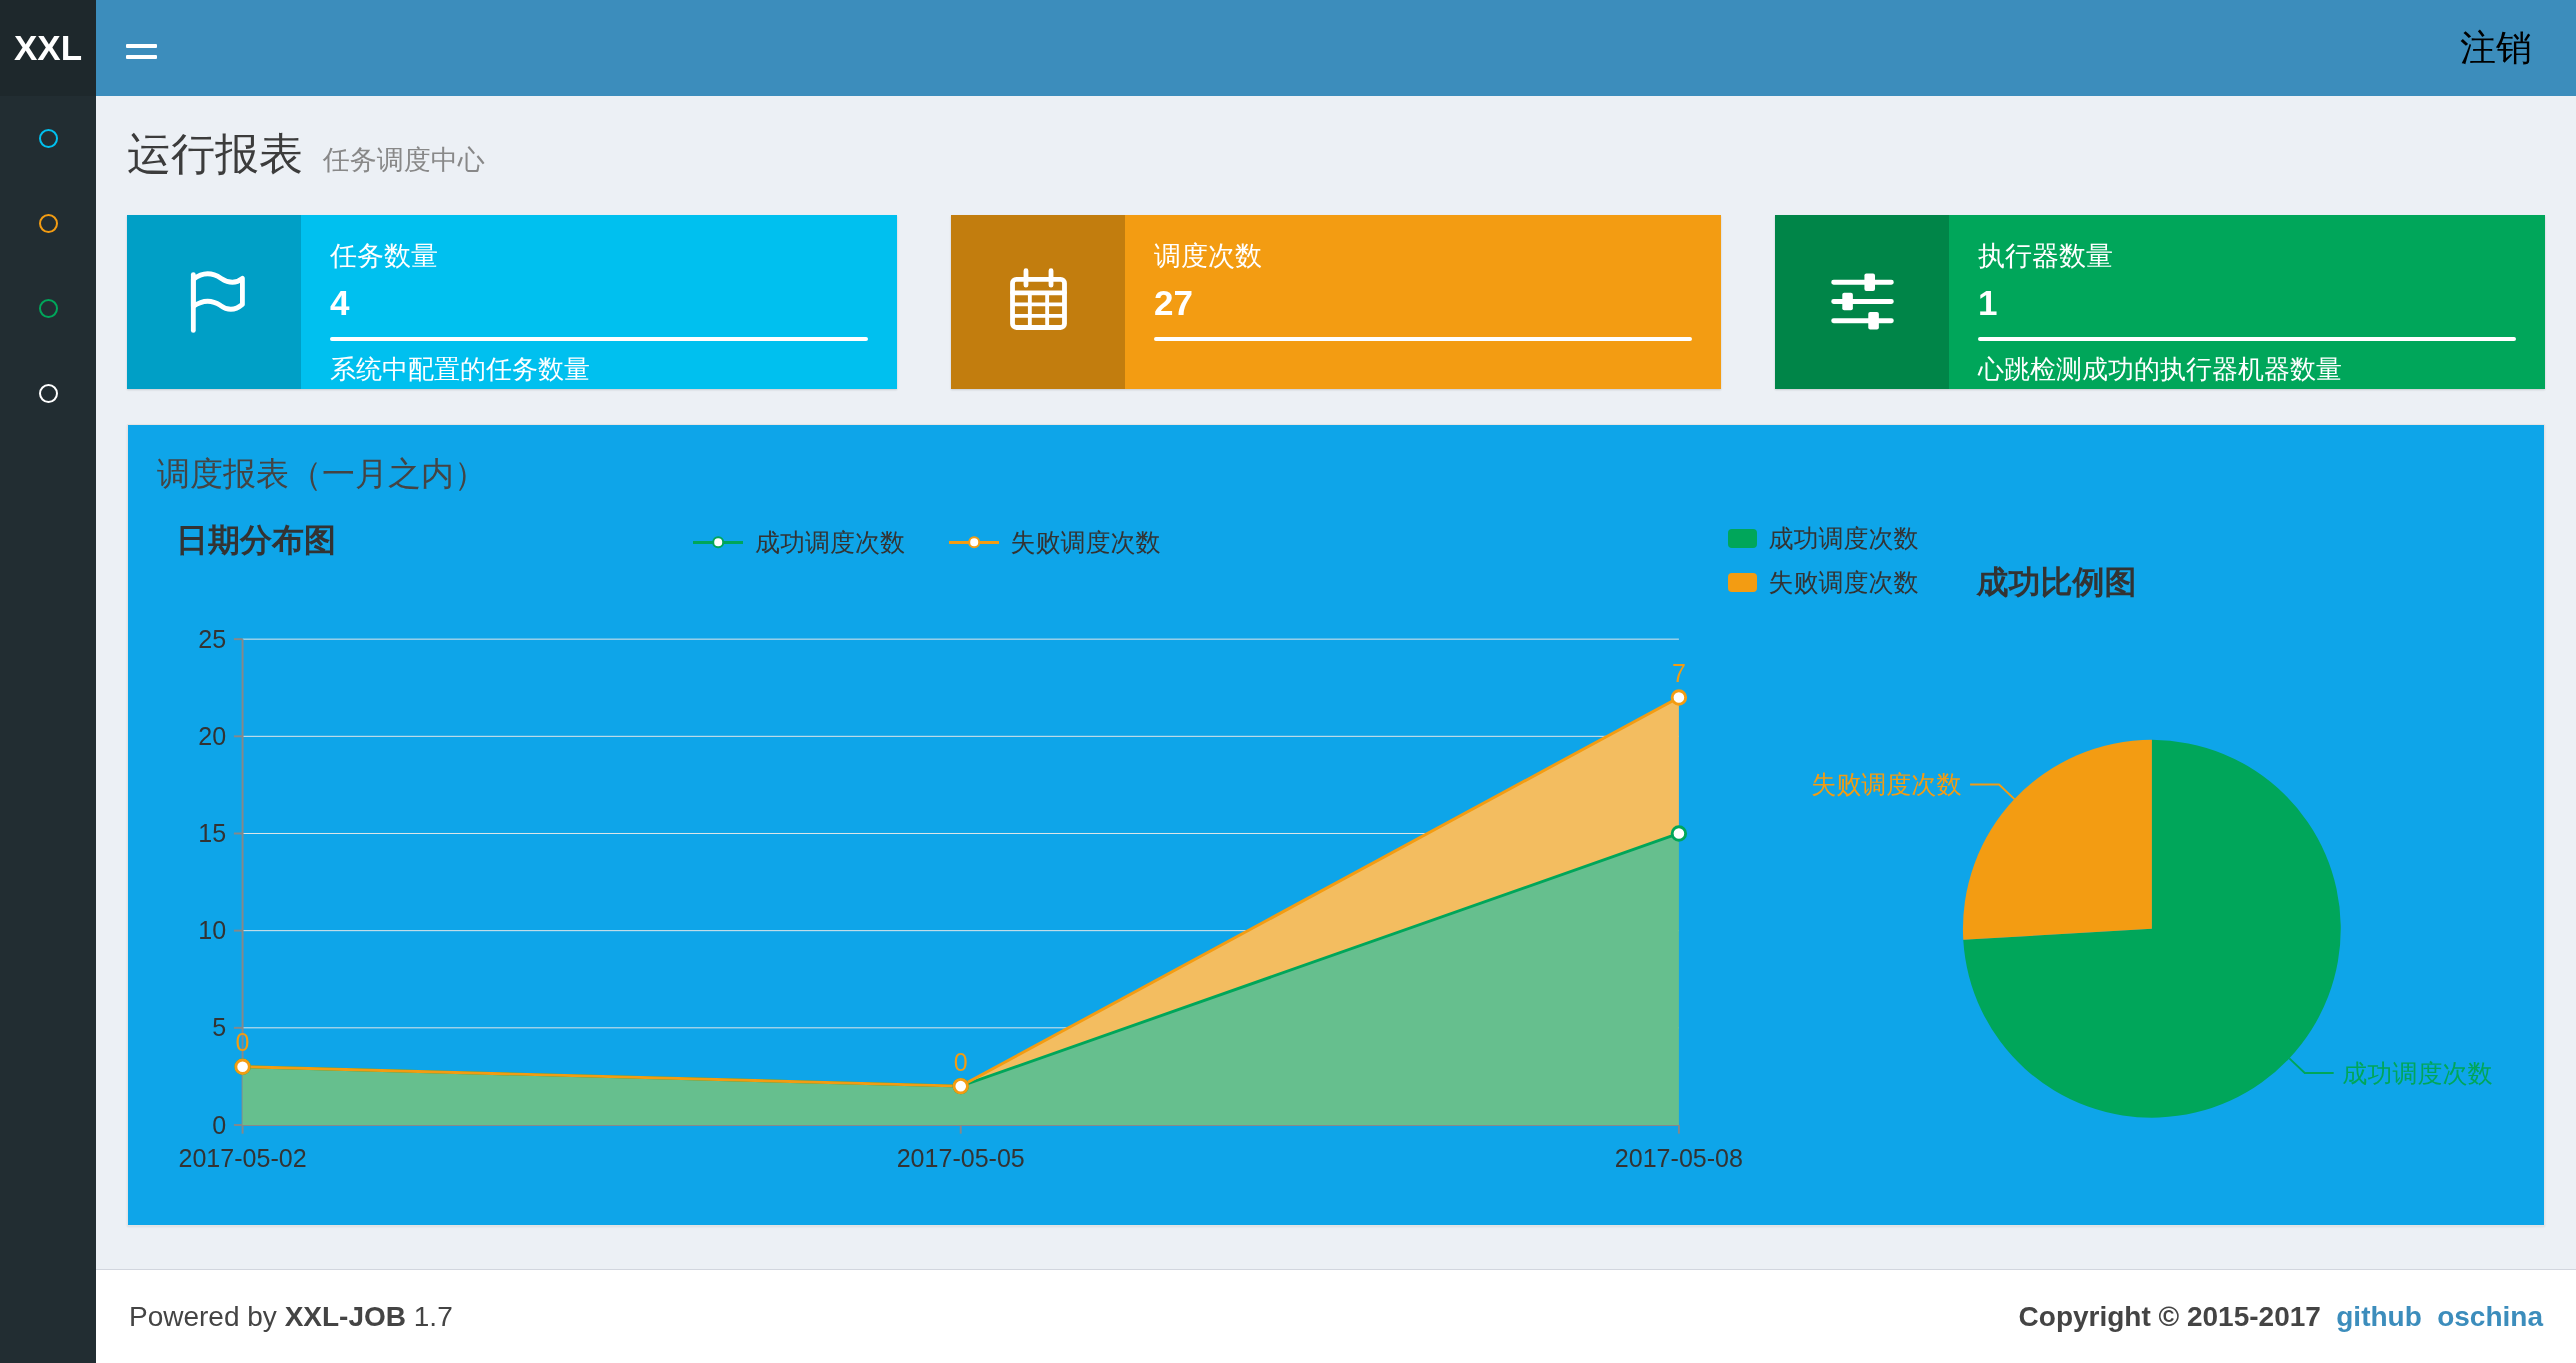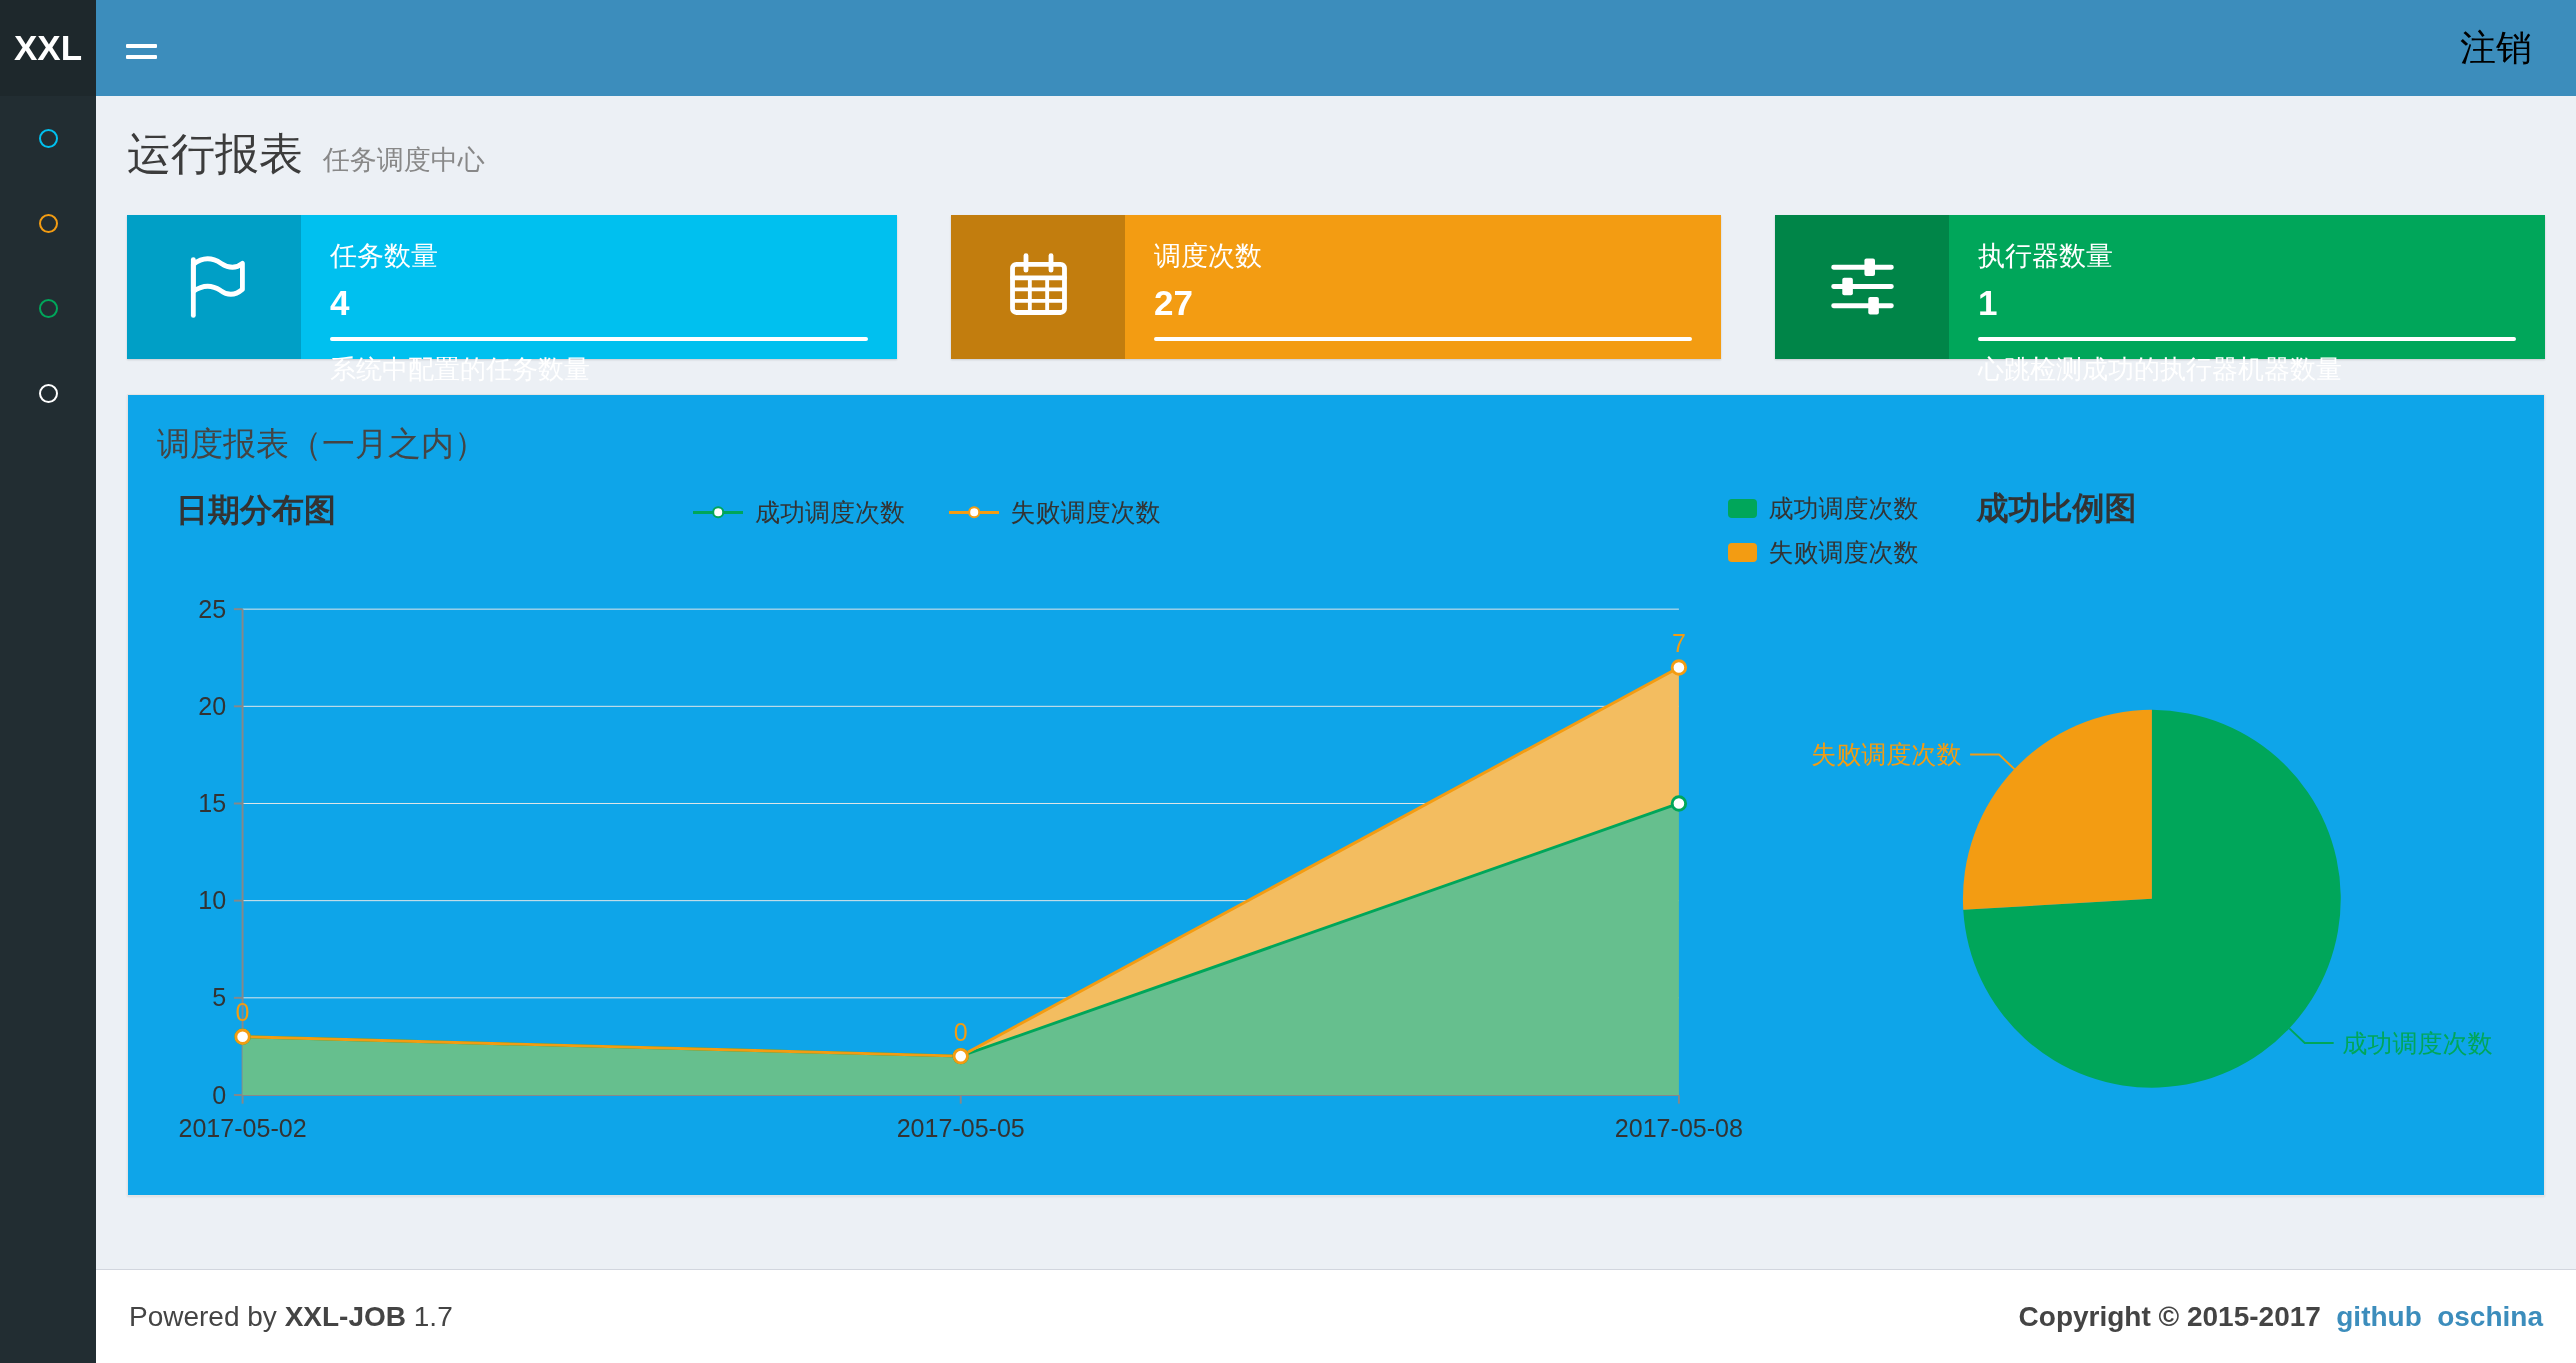--- a/index.html
+++ b/index.html
@@ -25,21 +25,21 @@
 
   
   .wrapper { position:absolute; top:96px; left:96px; width:2480px; height:1267px; background:#ecf0f5; overflow:hidden; }
 
   .page-header { padding:29px 31px 5.8px; }
   .page-header h1 { display:inline; font-size:44px; font-weight:400; color:#3c3c3c;margin-top:32px; }
   .page-header .sub { font-size:27px; color:#888; margin-left:15.4px; }
 
   
   .info-row { display:flex; gap:54px; padding:25px 31px 0; }
-  .info-box { flex:1; height:144px; display:flex; color:#fff; box-shadow:0 1px 1.9px rgba(0,0,0,.15); }
+  .info-box { flex:1; height:174px; display:flex; color:#fff; box-shadow:0 1px 1.9px rgba(0,0,0,.15); }
   .info-icon { flex:0 0 174px; display:flex; align-items:center; justify-content:center; }
   .info-body { flex:1; min-width:0; padding:23px 29px 0; }
   .info-label { font-size:27px; }
   .info-value { font-size:35px; font-weight:bold; margin-top:9.6px; }
   .info-bar { height:3.9px; background:#fff; margin:13.5px 0 11.6px; border-radius:1.9px; }
   .info-desc { font-size:26px; white-space:nowrap; }
 
   
   .box { margin:35px 31px 0; height:802px; background:#0ea5e9; border:1px solid #e4e4e4; box-shadow:0 1px 1.9px rgba(0,0,0,.08); }
   .box-title { padding:27px 29px 15.4px; font-size:33px; color:#444; }
@@ -51,21 +51,21 @@
   .chart-title { font-size:32px; font-weight:bold; color:#333; padding-left:25px; line-height:48px; display:inline-block; }
   .legend-line { position:absolute; left:0; right:0; top:9.6px; display:flex; justify-content:center; gap:44px; }
   .legend-item { display:flex; align-items:center; gap:11.6px; font-size:25px; color:#333; cursor:pointer; }
   .lg-marker { position:relative; width:50px; height:17.4px; display:inline-block; }
   .lg-line { position:absolute; left:0; right:0; top:7.7px; height:2.9px; }
   .lg-dot { position:absolute; left:50%; top:50%; transform:translate(-50%,-50%); width:11.6px; height:11.6px; border:2.9px solid; border-radius:50%; background:#fff; }
 
   .chart-head-right { height:81px; display:flex; align-items:flex-start; padding-top:5.8px; }
   .pie-legend { display:flex; flex-direction:column; gap:11.6px; padding-left:5.8px; }
   .sw { display:inline-block; width:29px; height:19px; border-radius:3.9px; }
-  .pie-title { font-size:32px; font-weight:bold; color:#333; margin-left:58px; line-height:33px; }
+  .pie-title { font-size:32px; font-weight:bold; color:#333; margin-left:58px; line-height:33px;margin-top:44px; }
 
   
   .main-footer { position:absolute; left:0; bottom:0; width:2480px; height:94px; background:#fff; border-top:1px solid #d2d6de; display:flex; align-items:center; padding:0 33px; font-size:28px; color:#444; }
   .copyright { margin-left:auto; display:flex; align-items:center; gap:15.4px; }
   .copyright a { text-decoration:none; font-weight:bold; cursor:pointer; }
 </style>
 </head>
 <body>
 
 <header class="navbar">

